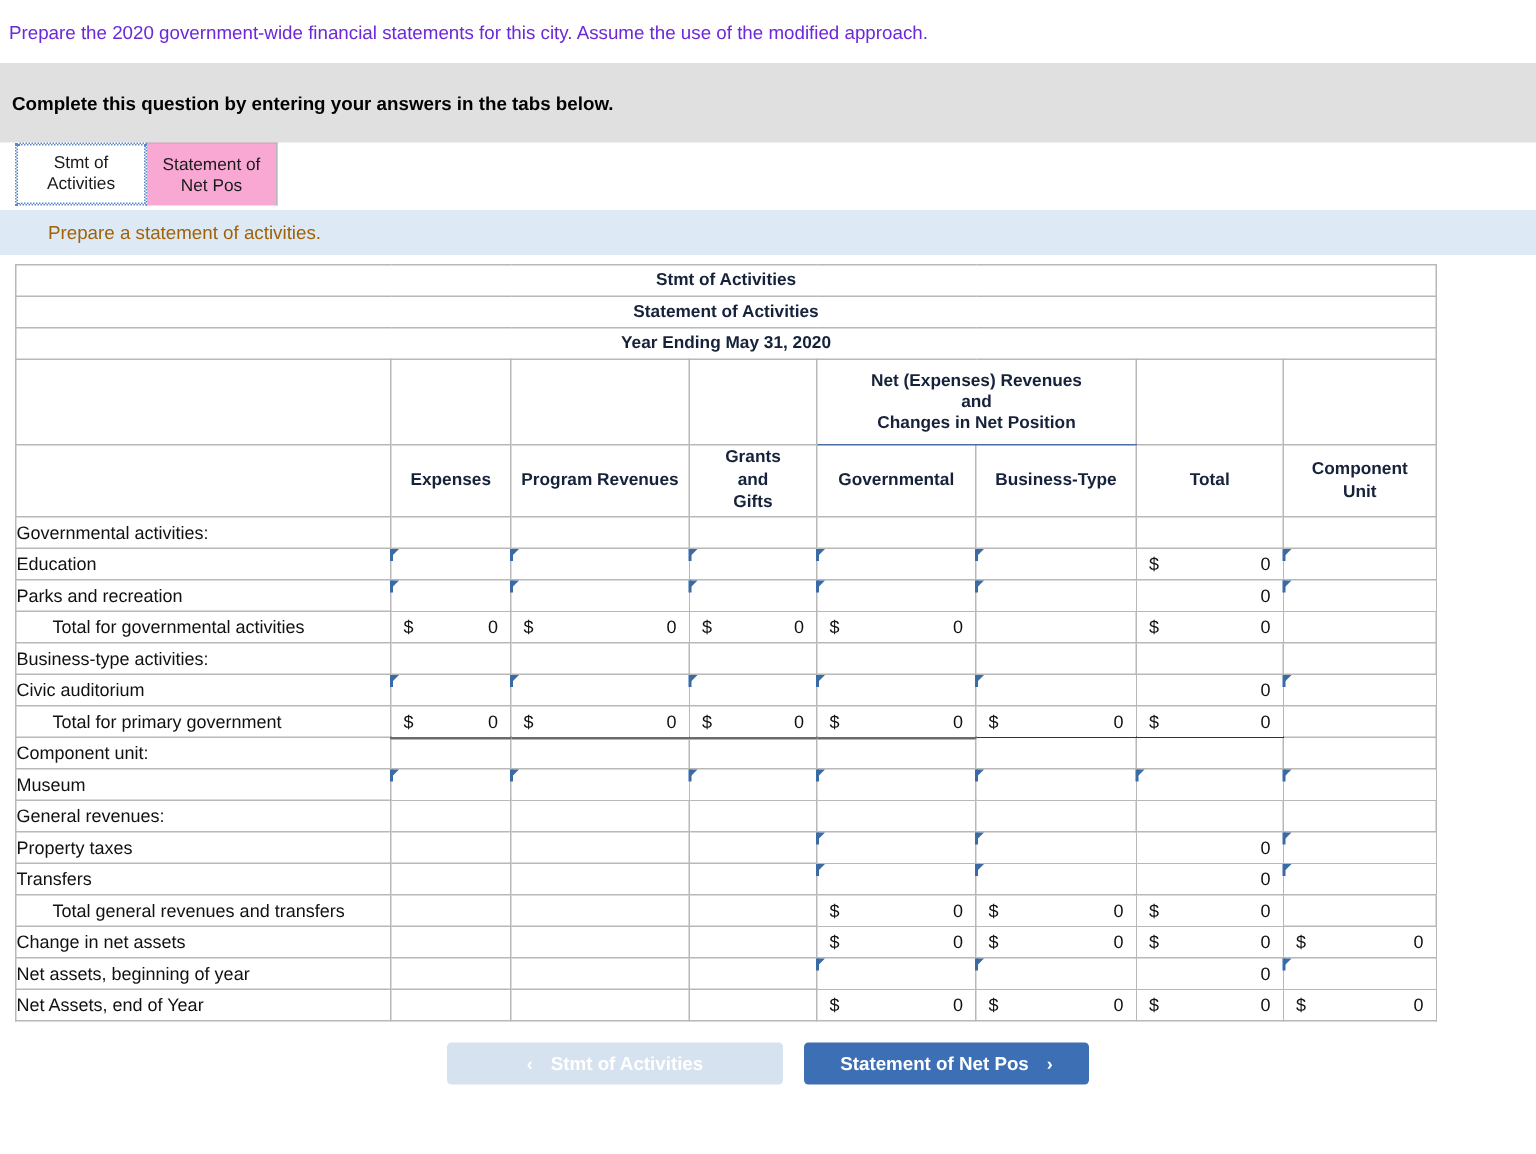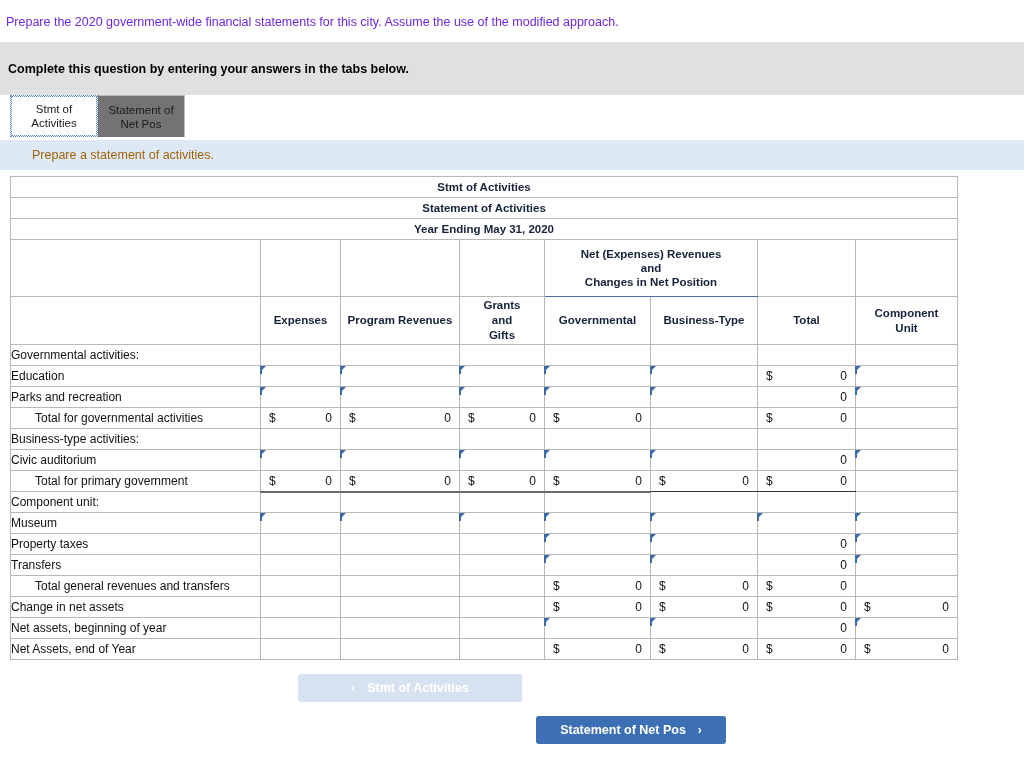--- a/index.html
+++ b/index.html
@@ -48,21 +48,21 @@
     min-width: 88px;
     display: flex;
     flex-direction: column;
     justify-content: center;
     align-items: center;
     font-size: 11.5px;
     line-height: 14px;
     text-align: center;
     padding: 0 8px;
     cursor: pointer;
-    background: #737373;
+    background: #f9a8d4;
     border: 1px solid #b9b9b9;
     border-bottom: none;
     color: #1a1a1a;
   }
   .tab.active {
     background: #ffffff;
     border: 1px dotted #5b86c7;
     outline: 1px dotted #5b86c7;
     outline-offset: -2px;
     position: relative;
@@ -196,21 +196,20 @@
   }
   .navbtn.prev {
     background: #d6e2f0;
     color: #ffffff;
     min-width: 224px;
   }
   .navbtn.next {
     background: #3d6fb4;
     color: #ffffff;
     min-width: 190px;
-    margin-top: 42px;
   }
   .chev { font-size: 12px; font-weight: bold; }
 </style>
 </head>
 <body>
 
 <div id="prompt">Prepare the 2020 government-wide financial statements for this city. Assume the use of the modified approach.</div>
 
 <div id="banner">
   <span class="btext">Complete this question by entering your answers in the tabs below.</span>
@@ -467,20 +466,30 @@
             <span class="flag"></span>
           </td>
       <td class="inp">
             <span class="flag"></span>
           </td>
       <td class="inp">
             <span class="flag"></span>
           </td>
     </tr>
 
+    <tr>
+      <td class="lbl">General revenues:</td>
+      <td></td>
+      <td></td>
+      <td></td>
+      <td></td>
+      <td></td>
+      <td></td>
+      <td></td>
+    </tr>
 
     <tr>
       <td class="lbl">Property taxes</td>
       <td></td>
       <td></td>
       <td></td>
       <td class="inp">
             <span class="flag"></span>
           </td>
       <td class="inp">

